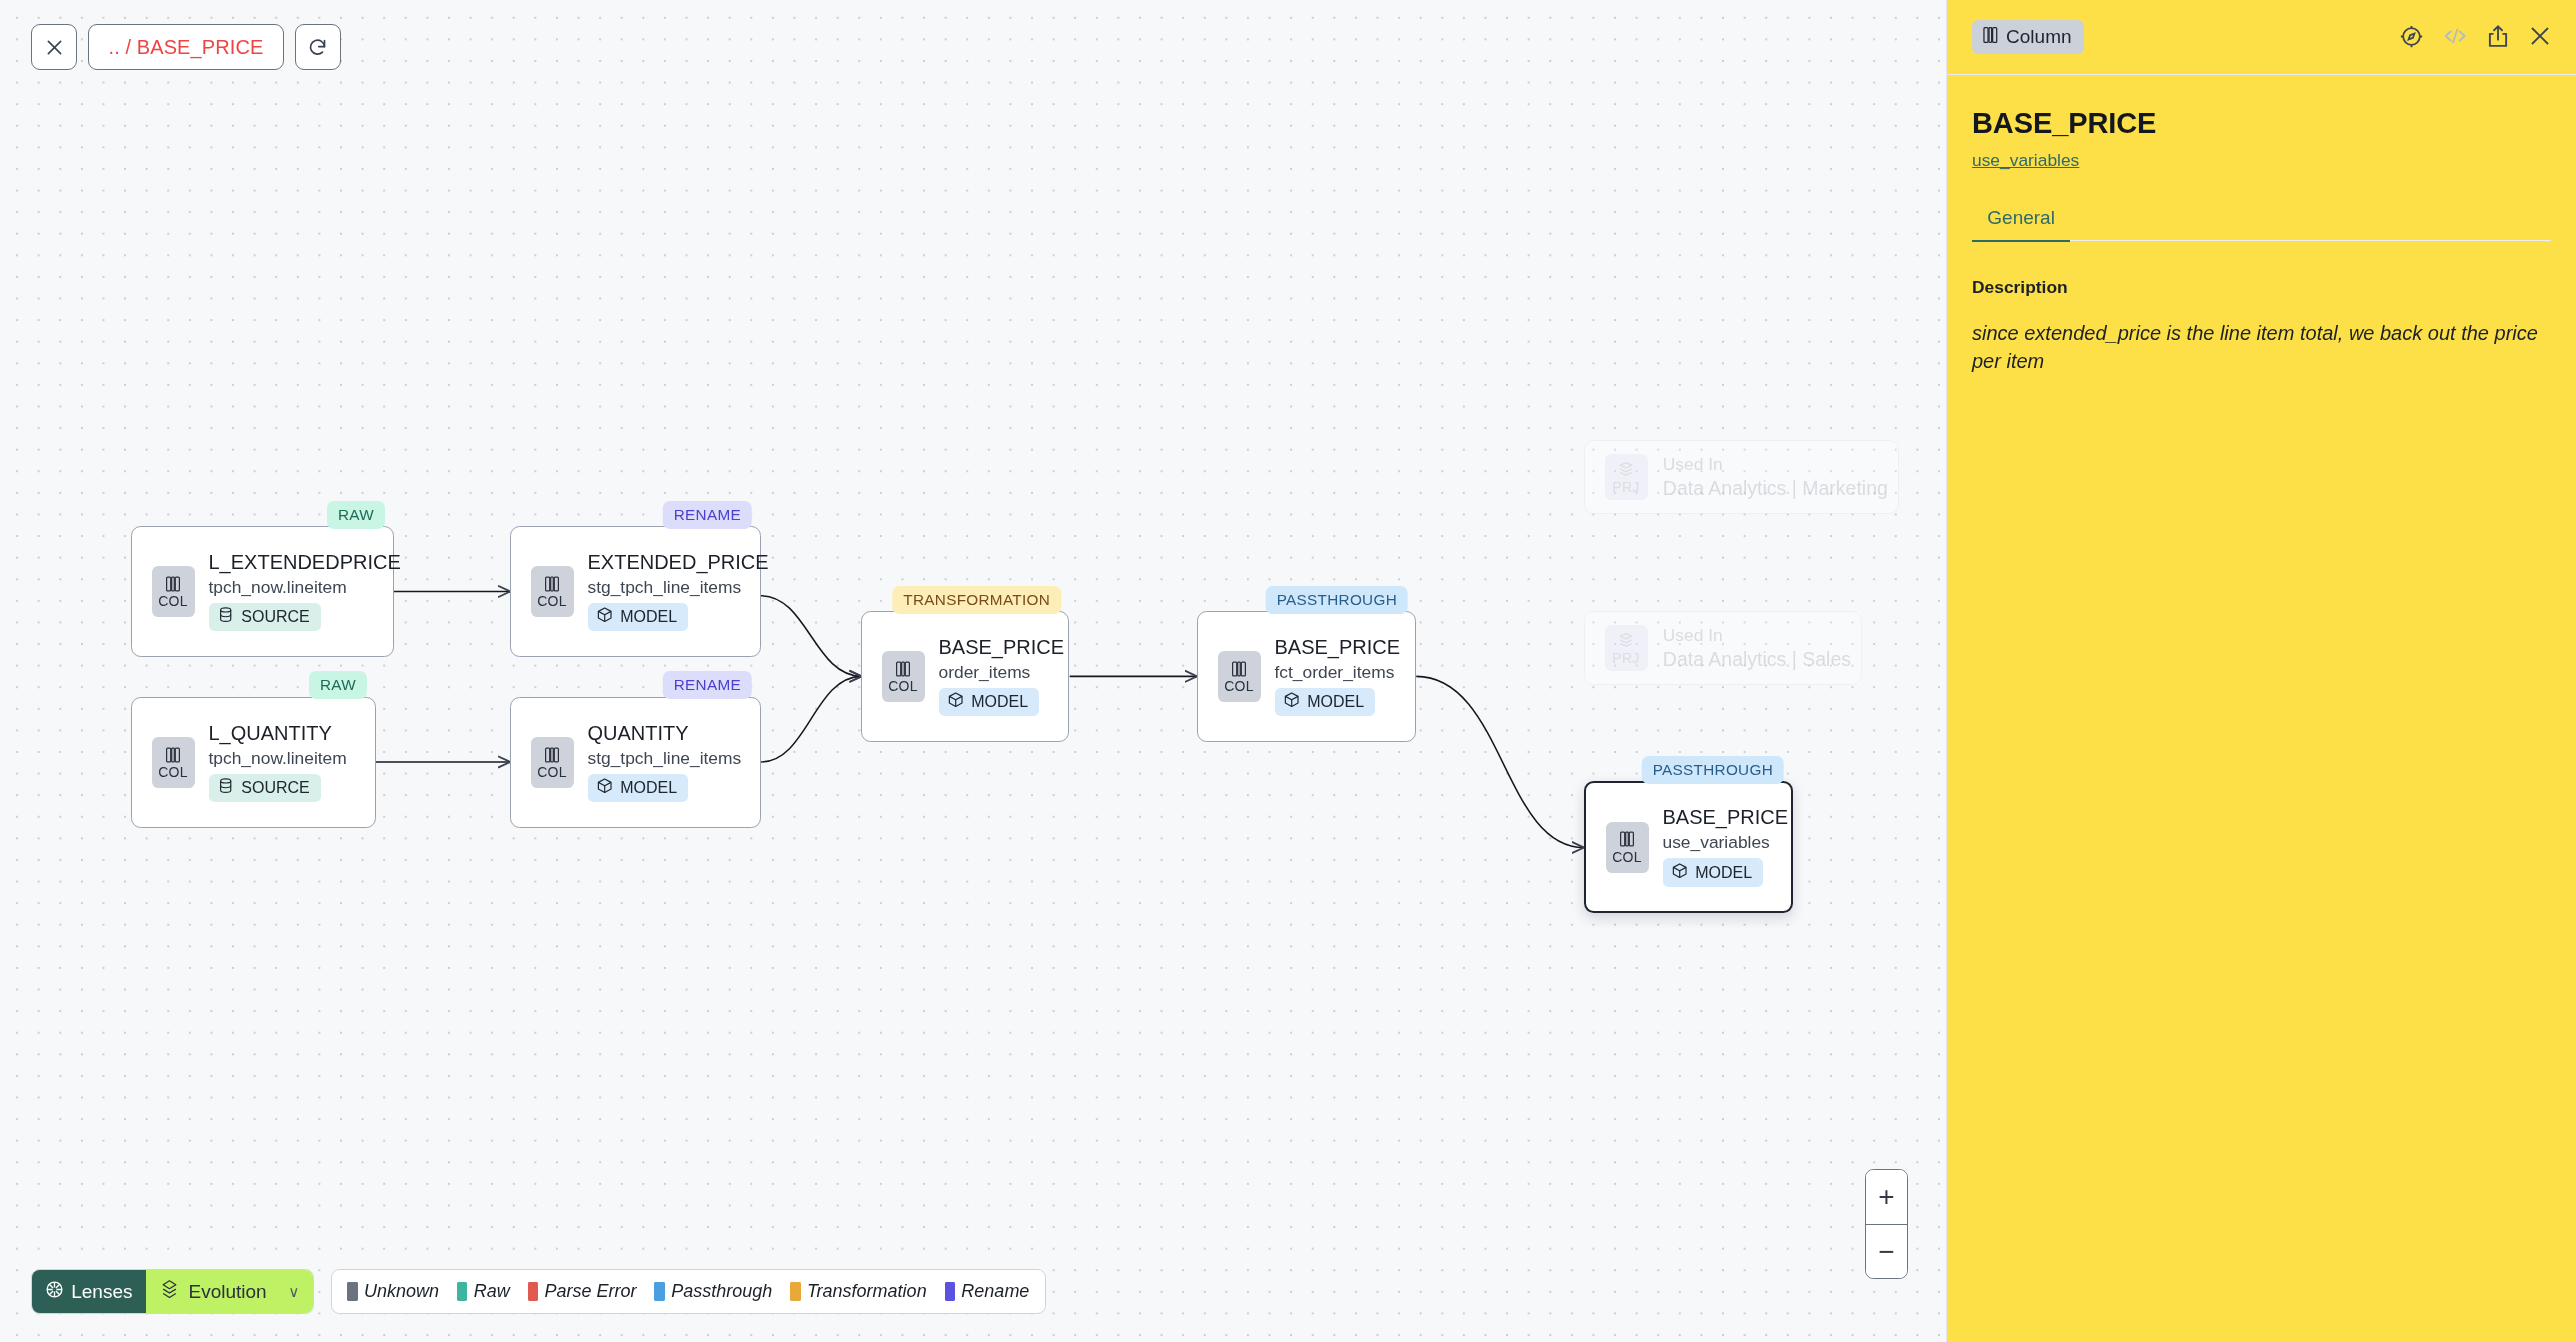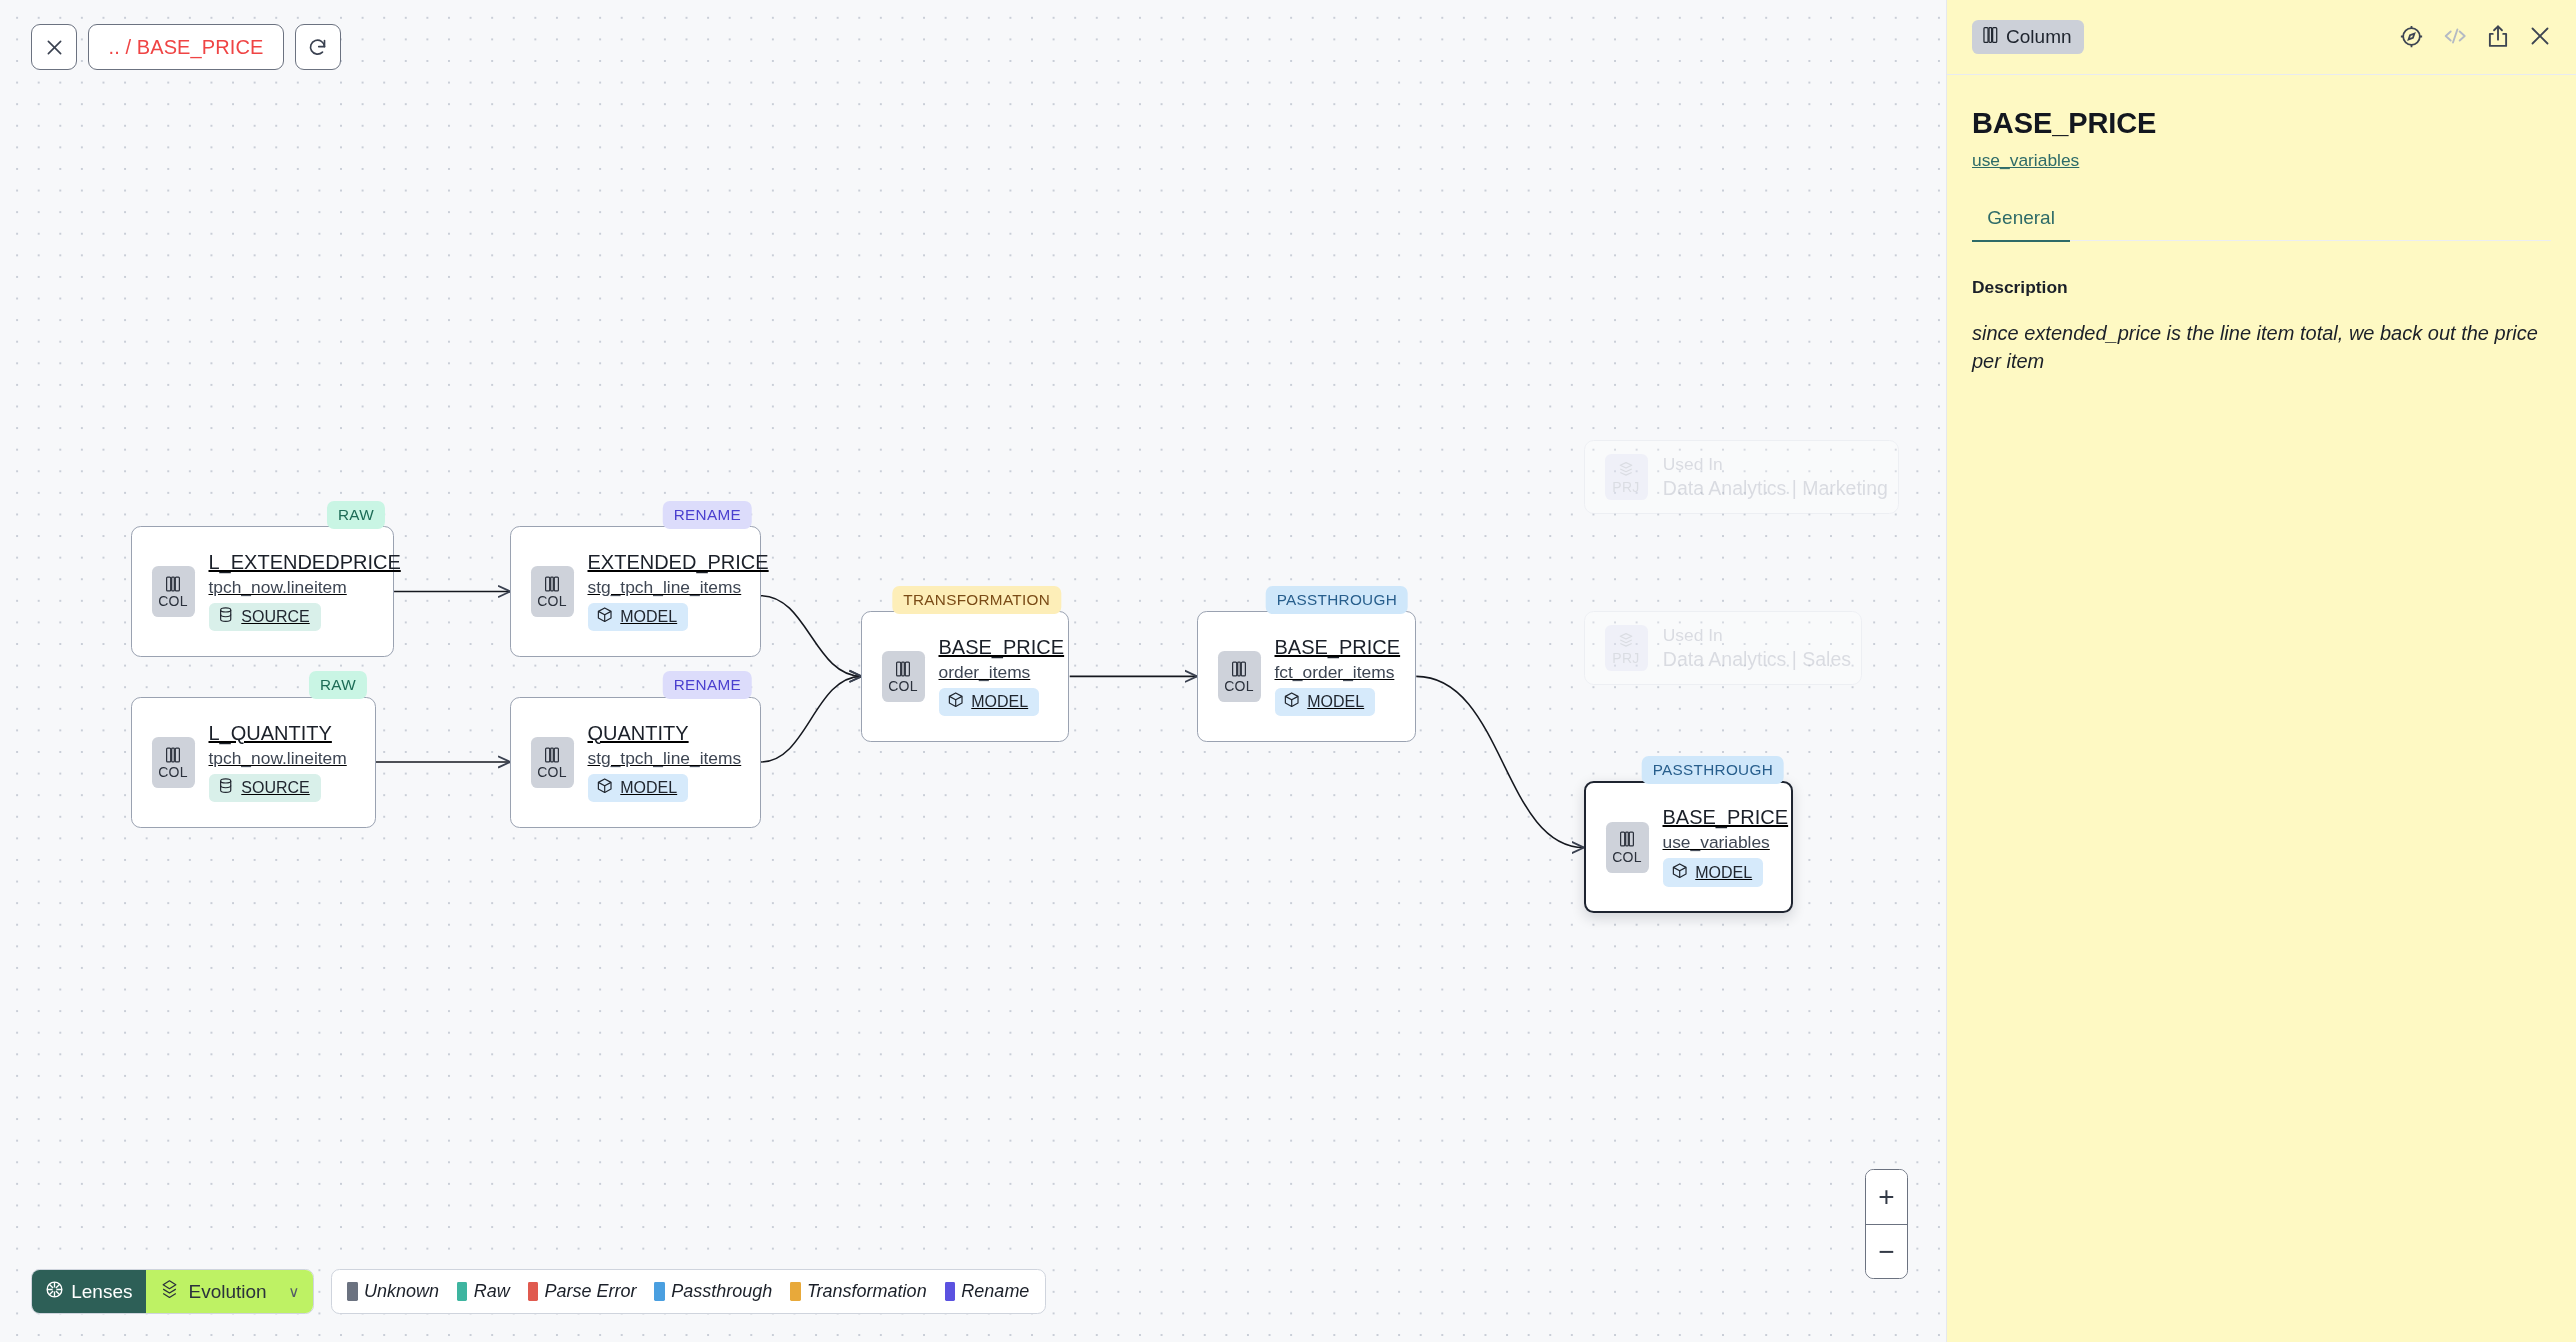--- a/index.html
+++ b/index.html
@@ -40,21 +40,21 @@
     display: flex; align-items: center; z-index: 20;
   }
   .node.selected { border: 2.8px solid #1e2430; box-shadow: 0 4.2px 12.5px rgba(20,25,35,.16); z-index: 25; }
   .node-icon {
     width: 43px; height: 51px; margin-left: 19.5px; flex: 0 0 auto;
     background: #ced2da; border-radius: 6.3px;
     display: flex; flex-direction: column; align-items: center; justify-content: center;
     gap: 1.4px; color: #2b313c;
   }
   .node-icon .lbl { font-size: 14px; letter-spacing: 0.3px; line-height: 1; }
-  .node-body { padding: 0 15.3px 0 14px; display: flex; flex-direction: column; gap: 4.9px; align-items: flex-start; text-decoration: underline; }
+  .node-body { padding: 0 15.3px 0 14px; display: flex; flex-direction: column; gap: 4.9px; align-items: flex-start; }
   .node-title { font-size: 20px; color: #1b2029; line-height: 1.05; white-space: nowrap; }
   .node-sub { font-size: 17.4px; color: #3e4653; line-height: 1.05; white-space: nowrap; }
   .node-chip {
     display: inline-flex; align-items: center; gap: 7px;
     padding: 3.5px 11px 3.5px 8.4px; border-radius: 5.6px;
     font-size: 16px; color: #20262f; margin-top: 2.1px; white-space: nowrap;
   }
   .chip-source { background: #d9f0ea; }
   .chip-model  { background: #d6eafb; }
 
@@ -115,21 +115,21 @@
     background: #fff; border: 1.1px solid #6b7280; border-radius: 8.4px; overflow: hidden; z-index: 40;
   }
   .zoom-ctl button {
     display: block; width: 100%; height: 54px; background: #fff; border: 0;
     font-size: 28px; color: #333a46; cursor: pointer; line-height: 1;
     font-family: "Liberation Sans", sans-serif;
   }
   .zoom-ctl button + button { border-top: 1.1px solid #6b7280; }
 
   
-  .panel { width: 630px; height: 1343px; background: #fef9c3; border-left: 0.7px solid #e6e8ed; display: flex; flex-direction: column; }
+  .panel { width: 630px; height: 1343px; background: #fde047; border-left: 0.7px solid #e6e8ed; display: flex; flex-direction: column; }
   .panel-head {
     height: 75px; display: flex; align-items: center; justify-content: space-between;
     padding: 0 24px 0 25px; border-bottom: 0.7px solid #e9ebf0; flex: 0 0 auto;
   }
   .kind-badge {
     display: inline-flex; align-items: center; gap: 7.7px;
     background: #ccd0d8; border-radius: 6.3px; padding: 5.6px 12.5px 5.6px 9.7px;
     font-size: 19px; color: #1e242e;
   }
   .head-icons { display: flex; align-items: center; gap: 18px; color: #3d4552; }

